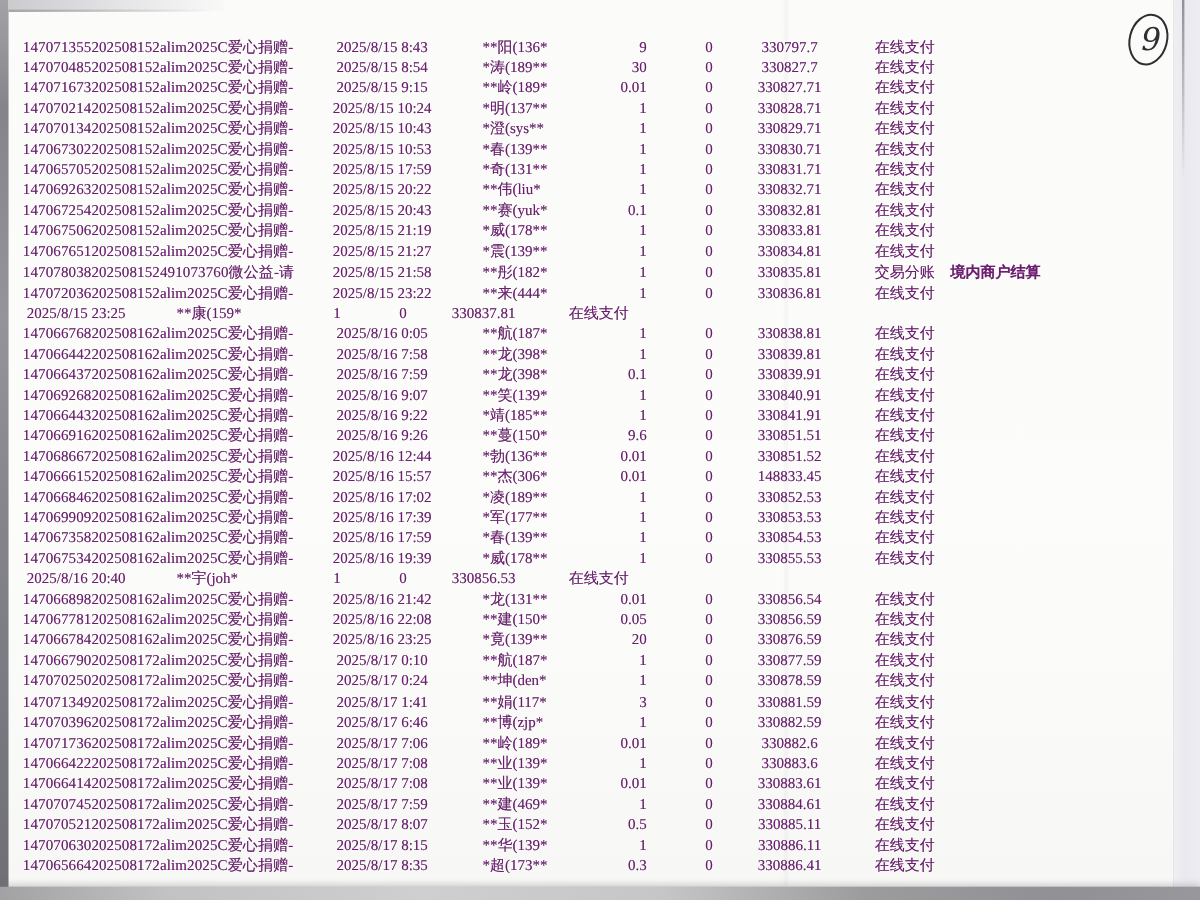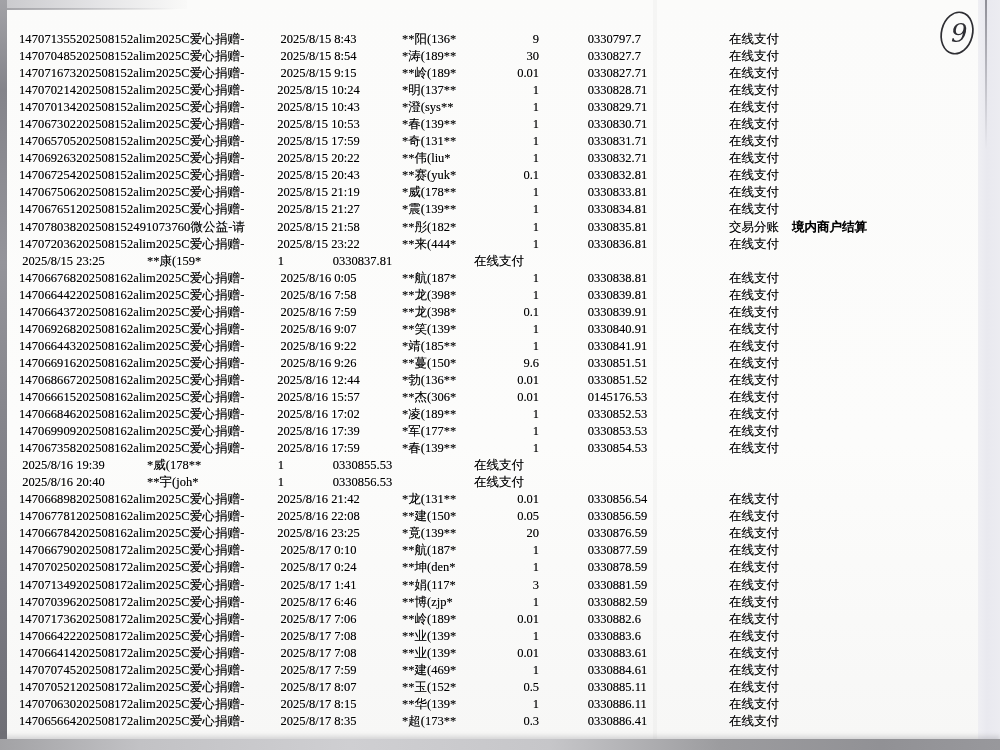--- a/index.html
+++ b/index.html
@@ -63,30 +63,30 @@
   .rows {
     position: absolute;
     left: 0; top: 31px;
     width: 1000px;
   }
   .row {
     display: flex;
     align-items: baseline;
     height: 17.05px;
     font-size: 12.5px;
-    color: #000000;
+    color: #701a75;
     text-shadow: 0 0 0.5px rgba(58,59,64,0.55);
     white-space: nowrap;
   }
   .c-id      { width: 236px; padding-left: 19px; letter-spacing: 0.1px; }
   .c-dt      { width: 127px; text-align: center; }
   .c-name    { width: 92px;  padding-left: 20px; }
   .c-amt     { width: 45px;  text-align: right; }
   .c-zero    { width: 55px;  text-align: right; }
-  .c-bal     { width: 128px; text-align: left; }
+  .c-bal     { width: 128px; text-align: center; }
   .c-method  { padding-left: 7px; text-align: center; }
   .c-extra   { padding-left: 13px; font-weight: bold; }
   
   .page-num {
     position: absolute; left: 936px; top: 8px; width: 44px; height: 52px;
   }
   .page-num svg { width: 100%; height: 100%; }
   .page-num text {
     font-family: "DejaVu Serif", serif;
     font-style: italic;
@@ -333,21 +333,21 @@
     <span class="c-method">在线支付</span>
     <span class="c-extra"></span>
   </div>
 
   <div class="row">
     <span class="c-id">147066615202508162alim2025C爱心捐赠-</span>
     <span class="c-dt">2025/8/16 15:57</span>
     <span class="c-name">**杰(306*</span>
     <span class="c-amt">0.01</span>
     <span class="c-zero">0</span>
-    <span class="c-bal">145176.53</span>
+    <span class="c-bal">148833.45</span>
     <span class="c-method">在线支付</span>
     <span class="c-extra"></span>
   </div>
 
   <div class="row">
     <span class="c-id">147066846202508162alim2025C爱心捐赠-</span>
     <span class="c-dt">2025/8/16 17:02</span>
     <span class="c-name">*凌(189**</span>
     <span class="c-amt">1</span>
     <span class="c-zero">0</span>
@@ -372,20 +372,21 @@
     <span class="c-dt">2025/8/16 17:59</span>
     <span class="c-name">*春(139**</span>
     <span class="c-amt">1</span>
     <span class="c-zero">0</span>
     <span class="c-bal">330854.53</span>
     <span class="c-method">在线支付</span>
     <span class="c-extra"></span>
   </div>
 
   <div class="row">
+    <span class="c-id">147067534202508162alim2025C爱心捐赠-</span>
     <span class="c-dt">2025/8/16 19:39</span>
     <span class="c-name">*威(178**</span>
     <span class="c-amt">1</span>
     <span class="c-zero">0</span>
     <span class="c-bal">330855.53</span>
     <span class="c-method">在线支付</span>
     <span class="c-extra"></span>
   </div>
 
   <div class="row">

